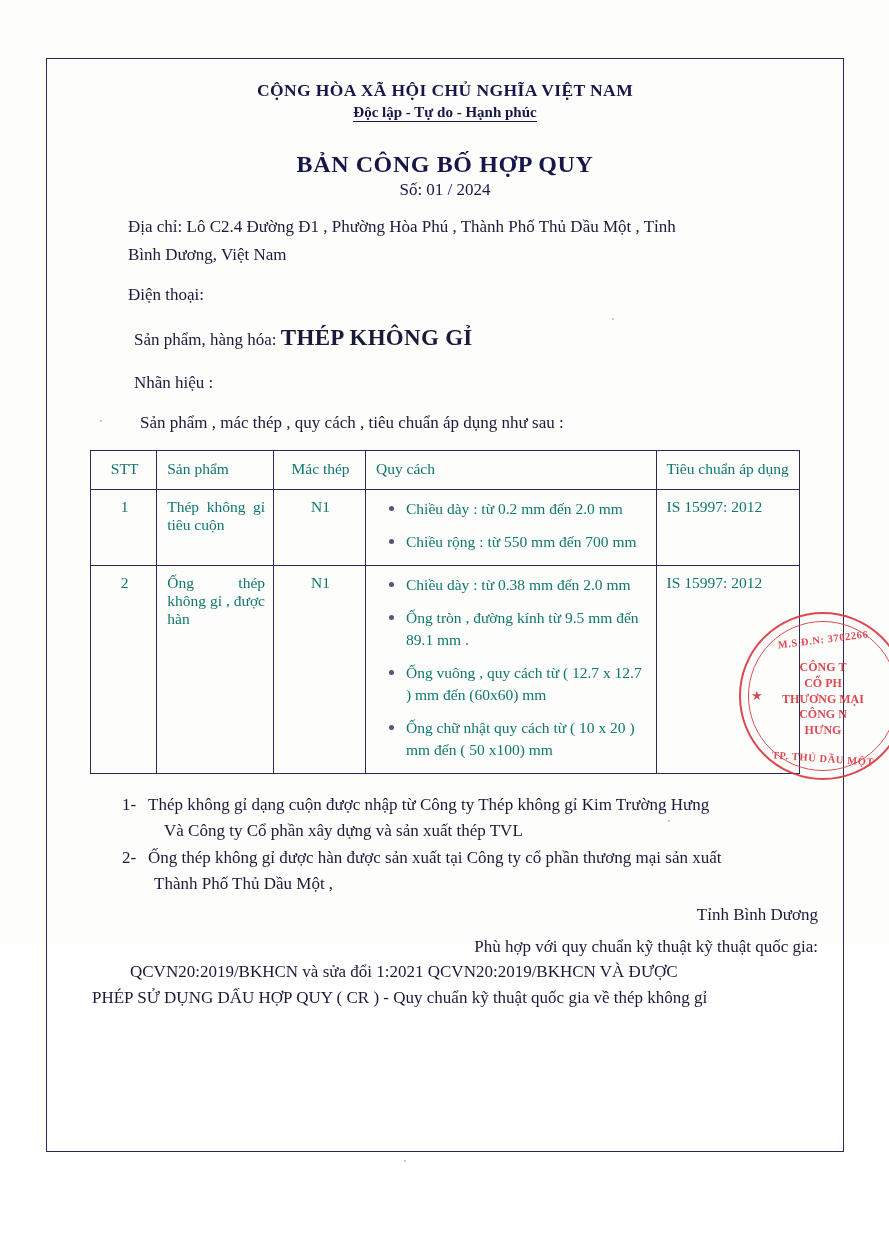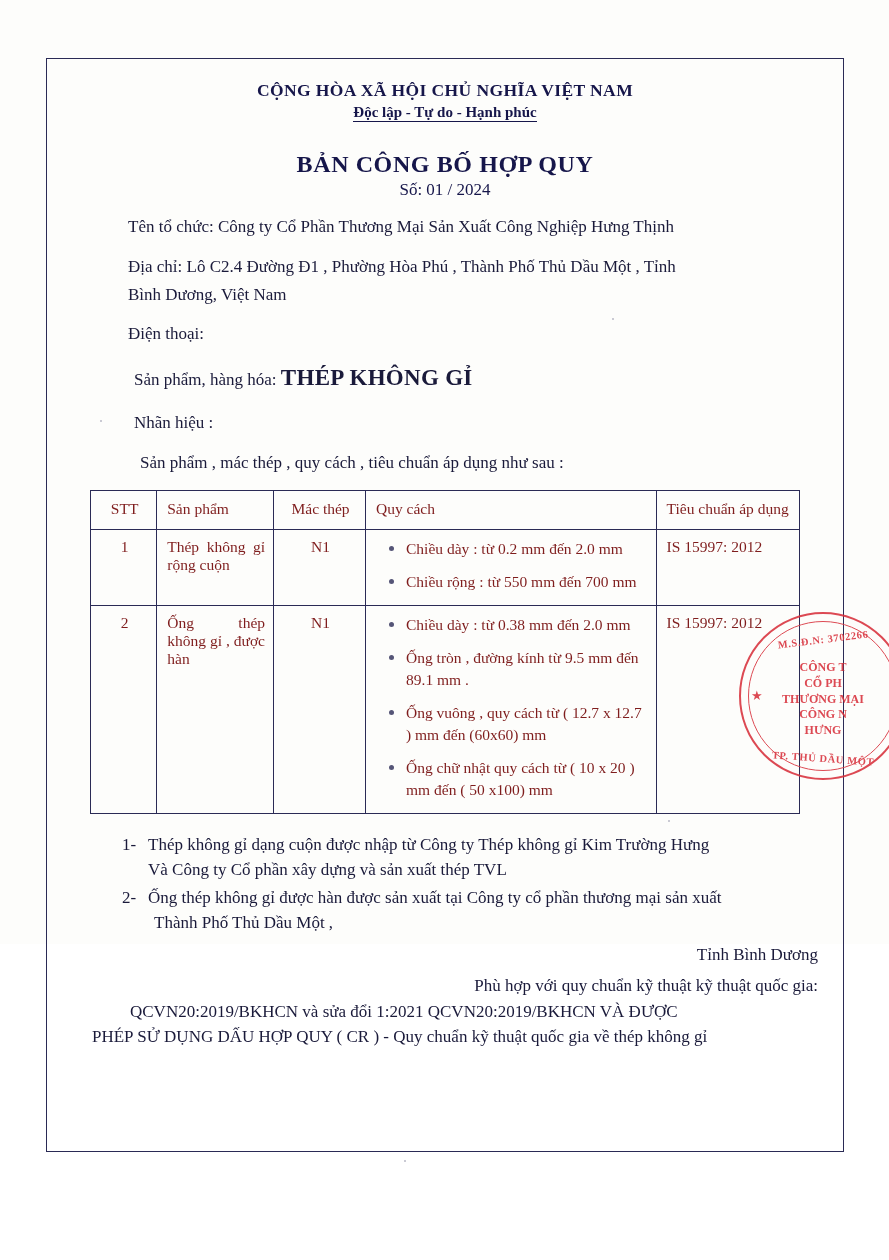--- a/index.html
+++ b/index.html
@@ -93,21 +93,21 @@
   table.spec {
     border-collapse: collapse;
     width: 710px;
     margin: 14px auto 0 auto;
     font-size: 15.5px;
   }
   table.spec td, table.spec th {
     border: 1.1px solid #2a2a55;
     vertical-align: top;
     padding: 8px 8px 10px 10px;
-    color: #7f1d1d;
+    color: #0f766e;
     font-weight: normal;
   }
   table.spec thead td {
     padding-top: 9px;
     padding-bottom: 11px;
   }
   .col-stt { width: 52px; text-align: center; }
   .col-prod { width: 112px; text-align: justify; text-align-last: left; }
   .col-mark { width: 84px; text-align: center; }
   .col-spec { width: 318px; }
@@ -140,21 +140,21 @@
   }
   .note-item {
     display: flex;
     margin-bottom: 2px;
   }
   .note-num {
     width: 26px;
     flex: 0 0 26px;
   }
   .note-body { flex: 1 1 auto; }
-  .note-body .l2 { padding-left: 0; }
+  .note-body .l2 { padding-left: 0; margin-left: 16px; }
   .note-body .l3 { padding-left: 0; }
   .tail {
     font-size: 17px;
     line-height: 1.5;
     padding-left: 58px;
     margin-top: 6px;
     text-align: right;
   }
   .final-block {
     font-size: 17px;
@@ -229,23 +229,20 @@
   <div class="scan-frame"></div>
 
   <div class="content">
 
     <div class="nation-title">CỘNG HÒA XÃ HỘI CHỦ NGHĨA VIỆT NAM</div>
     <div class="nation-sub"><span class="u">Độc lập - Tự do - Hạnh phúc</span></div>
 
     <div class="doc-title">BẢN CÔNG BỐ HỢP QUY</div>
     <div class="doc-number">Số: 01 / 2024</div>
 
-    <div class="field-line">
-      <span>Tên tổ chức: </span><span>Công ty Cổ Phần Thương Mại Sản Xuất Công Nghiệp Hưng Thịnh</span>
-    </div>
 
     <div class="field-line">
       <span>Địa chỉ: </span><span>Lô C2.4 Đường Đ1 , Phường Hòa Phú , Thành Phố Thủ Dầu Một , Tỉnh</span>
     </div>
     <div class="field-line tight">Bình Dương, Việt Nam</div>
 
     <div class="field-line">Điện thoại:</div>
 
     <div class="field-line indent2">
       <span>Sản phẩm, hàng hóa: </span><span class="prod-strong">THÉP KHÔNG GỈ</span>
@@ -261,21 +258,21 @@
           <td class="col-stt">STT</td>
           <td class="col-prod">Sản phẩm</td>
           <td class="col-mark">Mác thép</td>
           <td class="col-spec">Quy cách</td>
           <td class="col-std">Tiêu chuẩn áp dụng</td>
         </tr>
       </thead>
       <tbody>
         <tr>
           <td class="col-stt">1</td>
-          <td class="col-prod">Thép không gỉ rộng cuộn</td>
+          <td class="col-prod">Thép không gỉ tiêu cuộn</td>
           <td class="col-mark">N1</td>
           <td class="col-spec">
             <ul class="specs">
               <li>Chiều dày : từ 0.2 mm đến 2.0 mm</li>
               <li>Chiều rộng : từ 550 mm đến 700 mm</li>
             </ul>
           </td>
           <td class="col-std">IS 15997: 2012</td>
         </tr>
         <tr>

